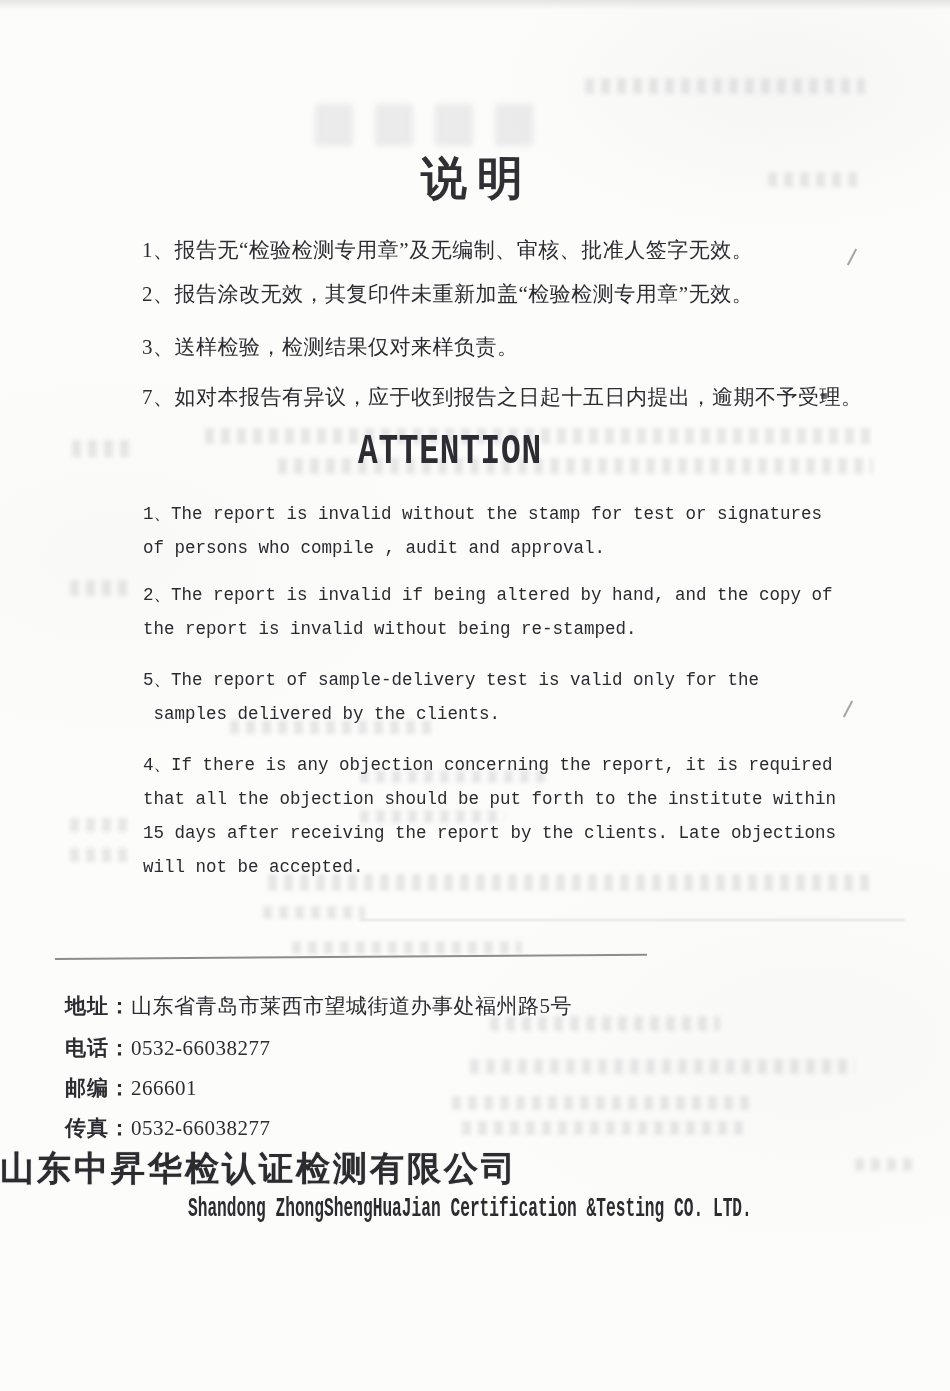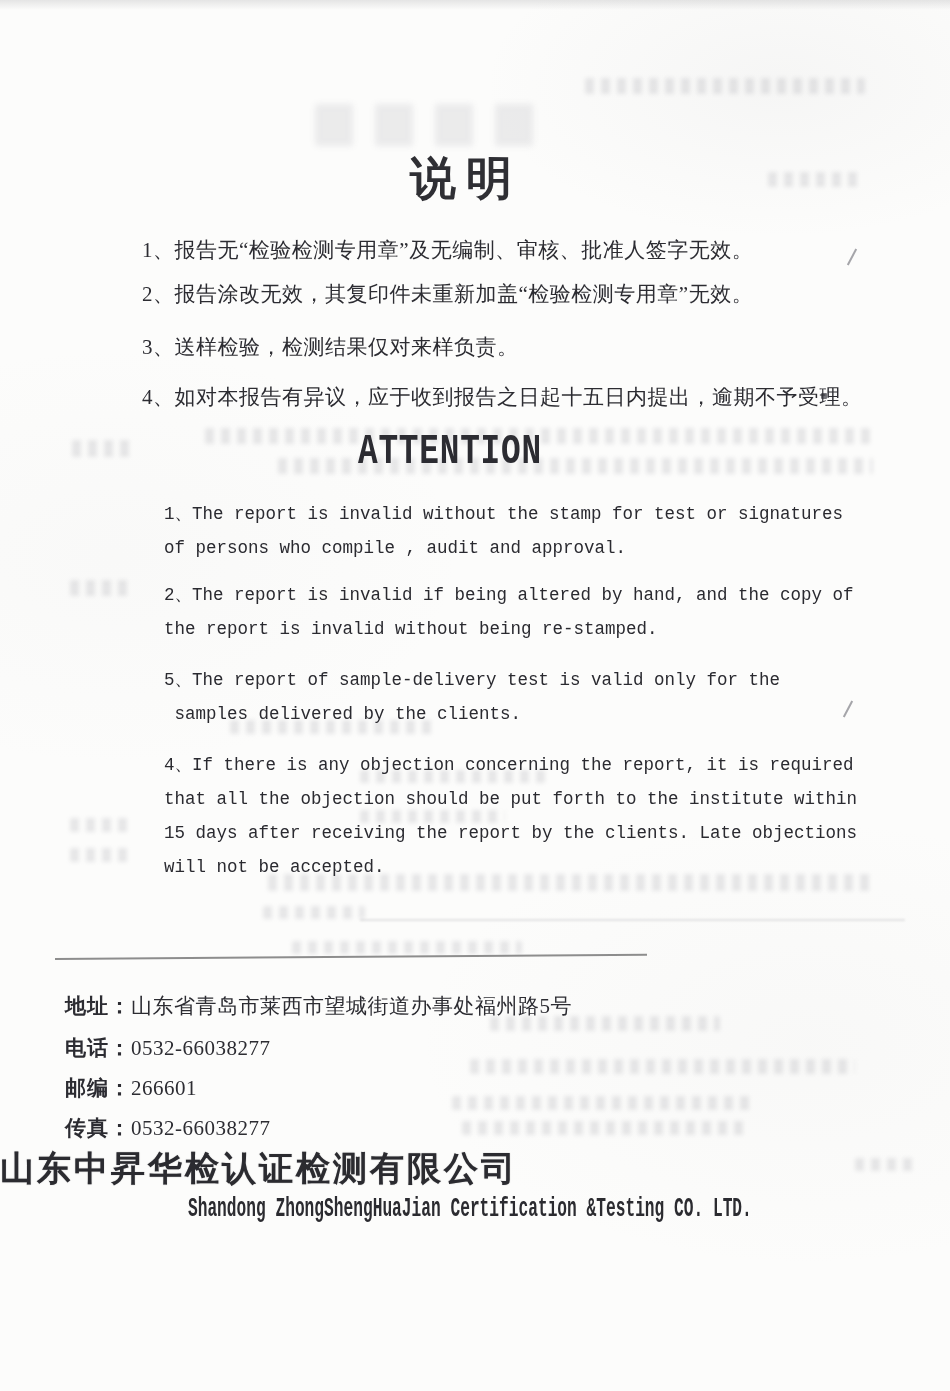--- a/index.html
+++ b/index.html
@@ -16,21 +16,21 @@
       radial-gradient(500px 300px at 12% 40%, rgba(200,200,200,0.06), rgba(200,200,200,0) 70%),
       radial-gradient(560px 320px at 85% 75%, rgba(200,200,200,0.07), rgba(200,200,200,0) 70%);
   }
   .edge-top {
     position:absolute; top:0; left:0; right:0; height:10px;
     background:linear-gradient(180deg, rgba(168,168,170,0.28), rgba(168,168,170,0));
   }
 
   
   .cn-title {
-    position:absolute; top:148px; left:0; width:932px; margin:0;
+    position:absolute; top:148px; left:11px; width:932px; margin:0;
     text-align:center; font-family:"Liberation Sans", sans-serif;
     font-weight:bold; font-size:46px; letter-spacing:10px; color:#2f2f34;
   }
   .cn-note {
     position:absolute; left:142px; white-space:nowrap;
     font-size:21px; letter-spacing:0.5px; color:#2c2c32;
   }
   .cn-note.n1 { top:236px; }
   .cn-note.n2 { top:280px; }
   .cn-note.n3 { top:333px; }
@@ -39,21 +39,21 @@
   .en-title {
     position:absolute; top:428px; left:0; width:900px; margin:0;
     text-align:center; font-weight:bold; color:#2c2c32;
   }
   .en-title .inner {
     display:inline-block; font-family:"Liberation Mono", monospace;
     font-size:42px; letter-spacing:1px;
     transform:scaleX(0.78); transform-origin:center;
   }
   .en-item {
-    position:absolute; left:164px; color:#2a2a30;
+    position:absolute; left:143px; color:#2a2a30;
     font-family:"Liberation Mono", monospace; font-size:17.5px; line-height:34px;
   }
   .en-item .en-line { white-space:pre; }
   .en-item.e1 { top:497px; }
   .en-item.e2 { top:578px; }
   .en-item.e3 { top:663px; }
   .en-item.e4 { top:748px; }
 
   .separator {
     position:absolute; top:958px; left:55px; width:592px; height:2px;
@@ -130,21 +130,21 @@
   <div class="ghost" style="left:855px; top:1158px; width:60px;  height:13px;"></div>
 
   <div class="dot"></div>
   <div class="tick t1"></div>
   <div class="tick t2"></div>
 
   <h1 class="cn-title">说明</h1>
   <div class="cn-note n1">1、报告无“检验检测专用章”及无编制、审核、批准人签字无效。</div>
   <div class="cn-note n2">2、报告涂改无效，其复印件未重新加盖“检验检测专用章”无效。</div>
   <div class="cn-note n3">3、送样检验，检测结果仅对来样负责。</div>
-  <div class="cn-note n4">4、如对本报告有异议，应于收到报告之日起十五日内提出，逾期不予受理。</div>
+  <div class="cn-note n4">7、如对本报告有异议，应于收到报告之日起十五日内提出，逾期不予受理。</div>
 
   <h2 class="en-title">
     <span class="inner">ATTENTION</span>
   </h2>
 
   <div class="en-item e1">
     <div class="en-line">1、The report is invalid without the stamp for test or signatures</div>
     <div class="en-line">of persons who compile , audit and approval.</div>
   </div>
   <div class="en-item e2">

